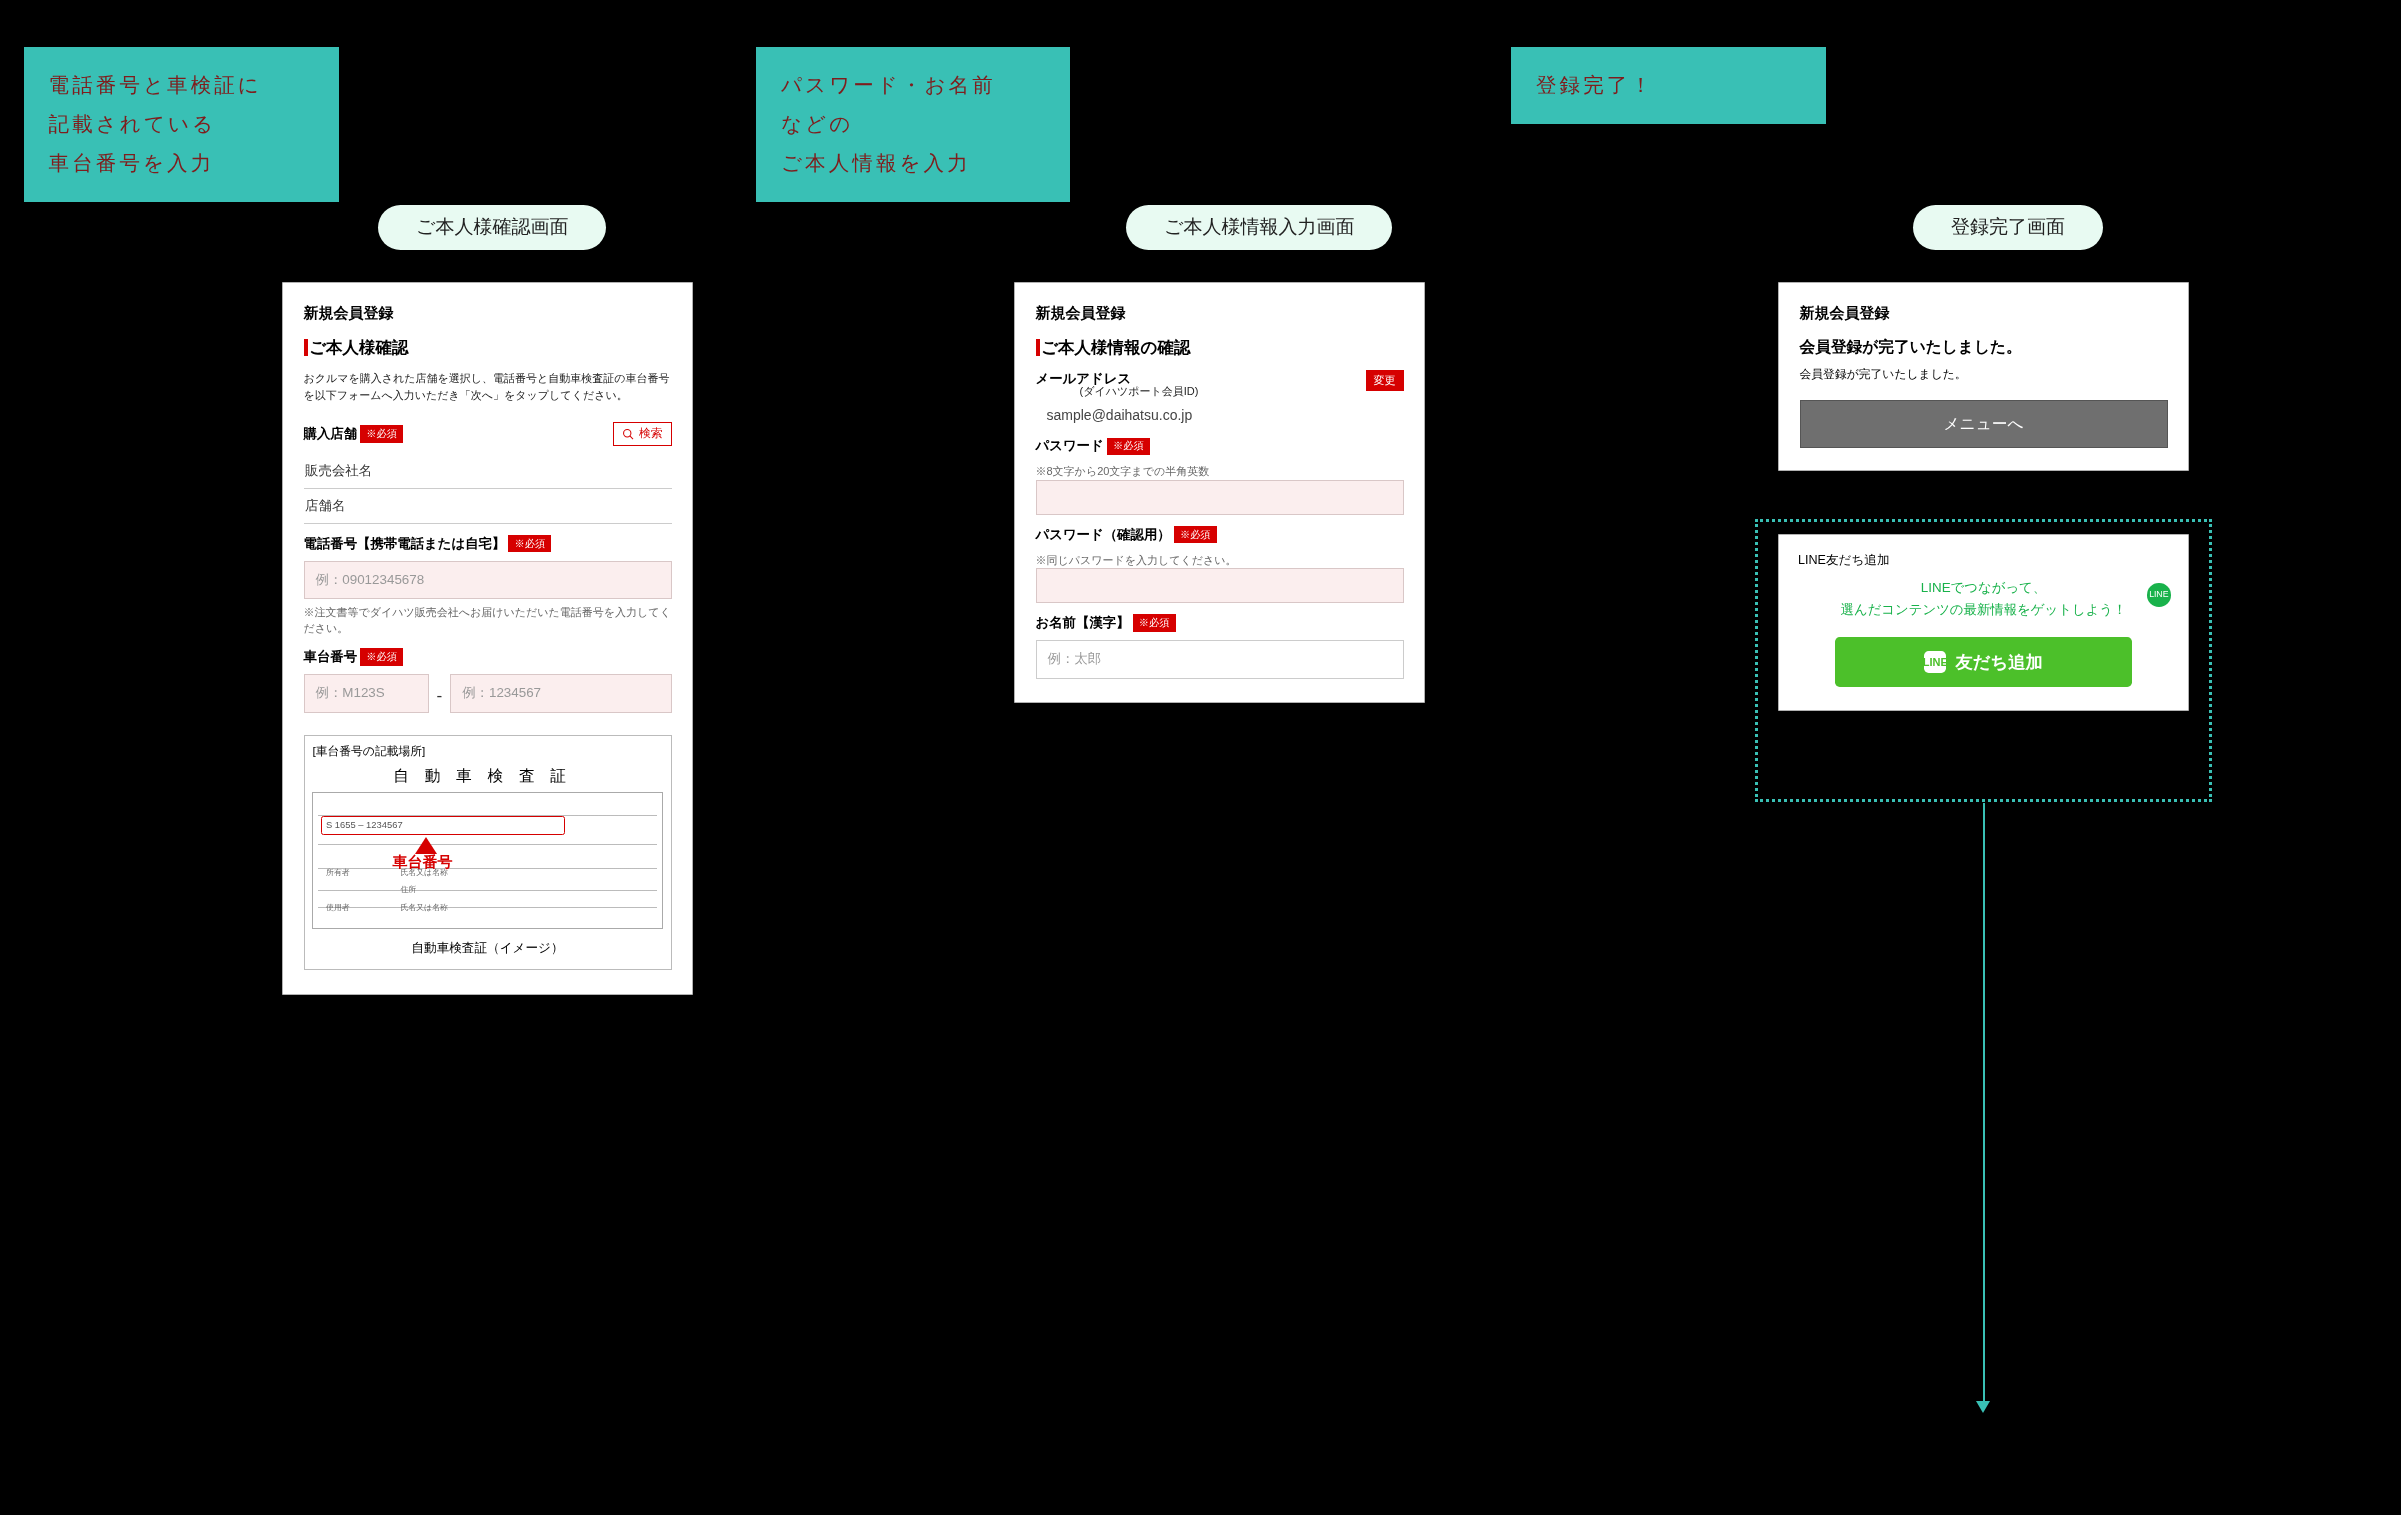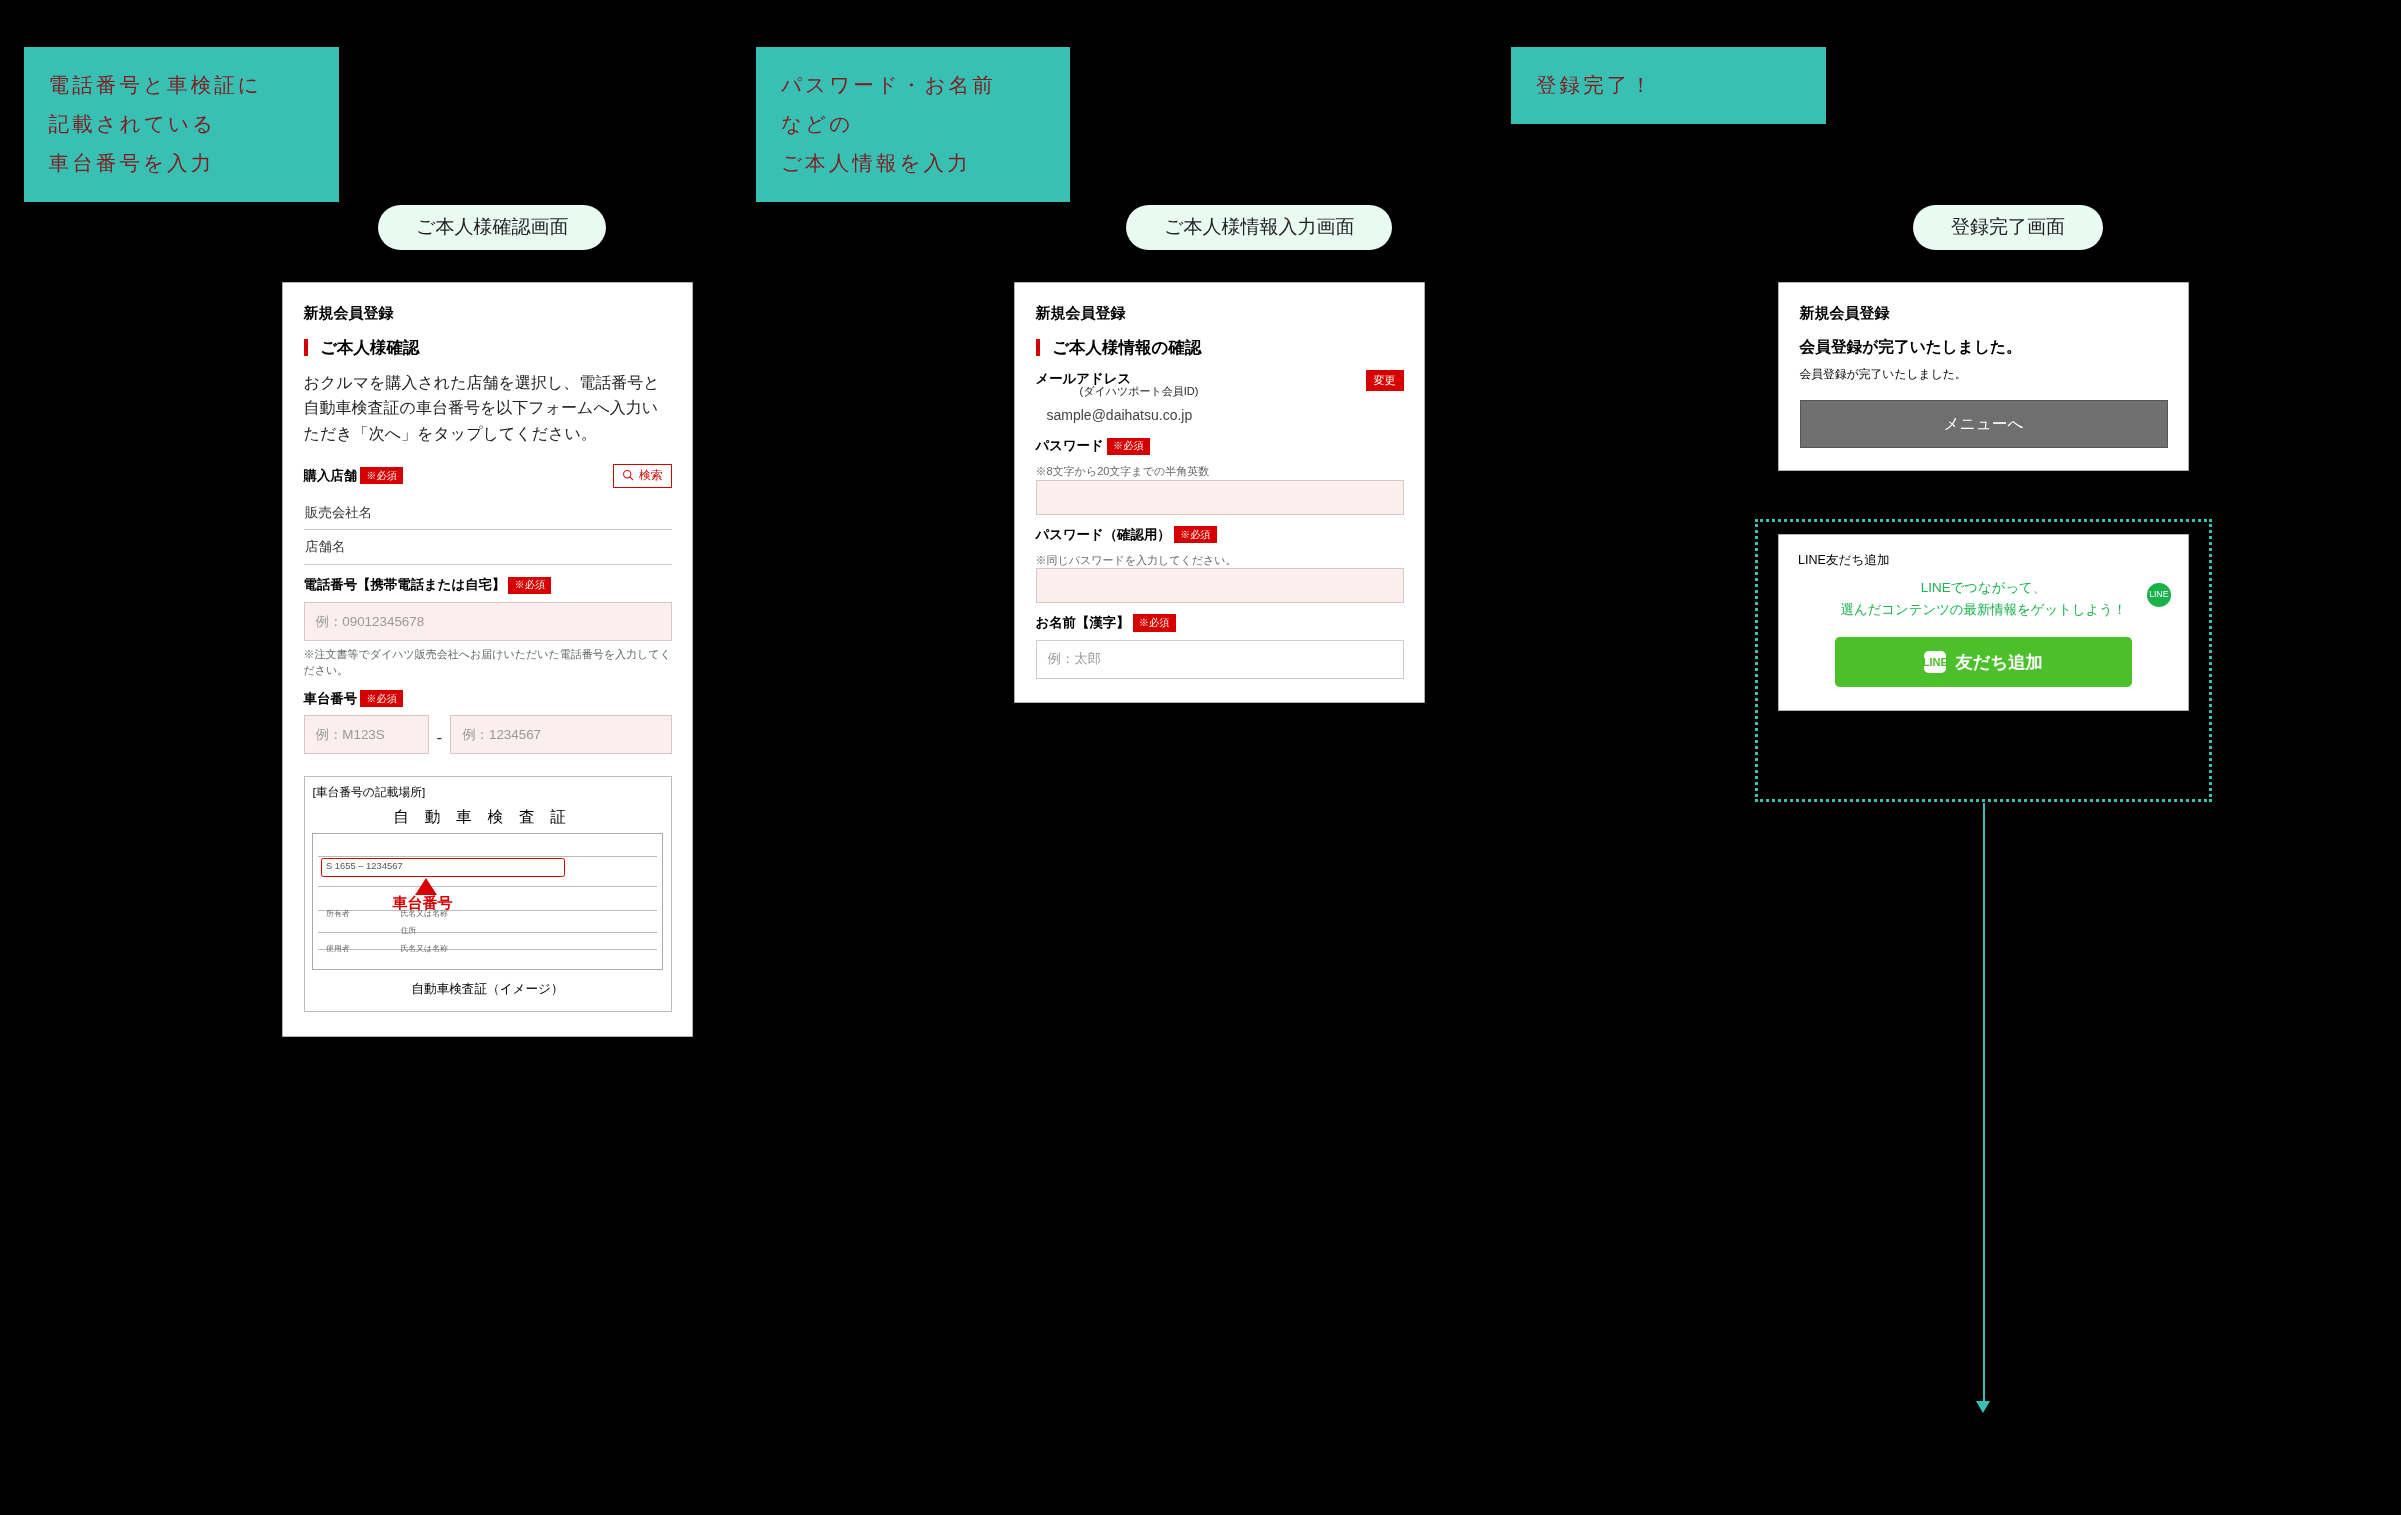--- a/index.html
+++ b/index.html
@@ -1,24 +1,24 @@
 <!DOCTYPE html>
 <html style="font-size:12.6px"><head>
 <meta charset="utf-8">
 <style>
   * { box-sizing: border-box; margin: 0; padding: 0; }
   body { background: #000; font-family: "Hiragino Sans","Meiryo",sans-serif; width: 2401px; height: 1516px; position: relative; }
   .teal-box { background: #39c0b5; color: #7f1d1d; padding: 19px 25px; text-align: left; font-size: 20.5px; line-height: 1.9; letter-spacing: 3.1px; position: absolute; }
   .pill { background: #e8faf2; border-radius: 786px; padding: 9.4px 38px; font-size: 19px; color: #222; position: absolute; white-space: nowrap; }
   .screen { background: #fff; width: 409px; position: absolute; padding: 20.5px 20.5px 23.6px; box-shadow: 0 0 0 0.8px #ddd; }
   .screen .title { font-size: 15px; font-weight: bold; margin-bottom: 14px; }
-  .screen .section-row { display: flex; align-items: center; gap: 12px; margin-bottom: 11px; }
+  .screen .section-row { display: flex; align-items: center; gap: 1px; margin-bottom: 11px; }
   .screen .redbar { width: 4.7px; height: 17.3px; background: #d60000; display: inline-block; }
   .screen .section-title { font-size: 16.5px; font-weight: bold; }
-  .screen .desc { font-size: 16px; line-height: 1.6; margin-bottom: 17.3px; color: #222; }
+  .screen .desc { font-size: 11px; line-height: 1.6; margin-bottom: 17.3px; color: #222; }
   .label-row { display: flex; align-items: center; gap: 3px; margin-bottom: 7.9px; margin-top: 11px; }
   .label { font-size: 13.4px; font-weight: bold; }
   .req { background: #d60000; color: #fff; font-size: 10.2px; padding: 1.6px 6.3px; }
   .search-btn { border: 0.8px solid #d60000; color: #d60000; padding: 3.1px 7.9px; font-size: 11.8px; display: inline-flex; align-items: center; gap: 4.7px; margin-left: auto; }
   .search-icon { width: 12.6px; height: 12.6px; }
   .static-field { border-bottom: 0.8px solid #ccc; padding: 7.9px 1.6px; font-size: 13.4px; color: #333; }
   .input { width: 100%; background: #fbeeee; border: 0.8px solid #d9c7c7; padding: 9.4px 11px; font-size: 13.4px; color: #999; margin-bottom: 4.7px; }
   .note { font-size: 11px; color: #666; line-height: 1.5; margin-top: 4.7px; }
   .chassis-row { display: flex; align-items: center; gap: 7.9px; }
   .chassis-row .a { flex: 0 0 34%; }

